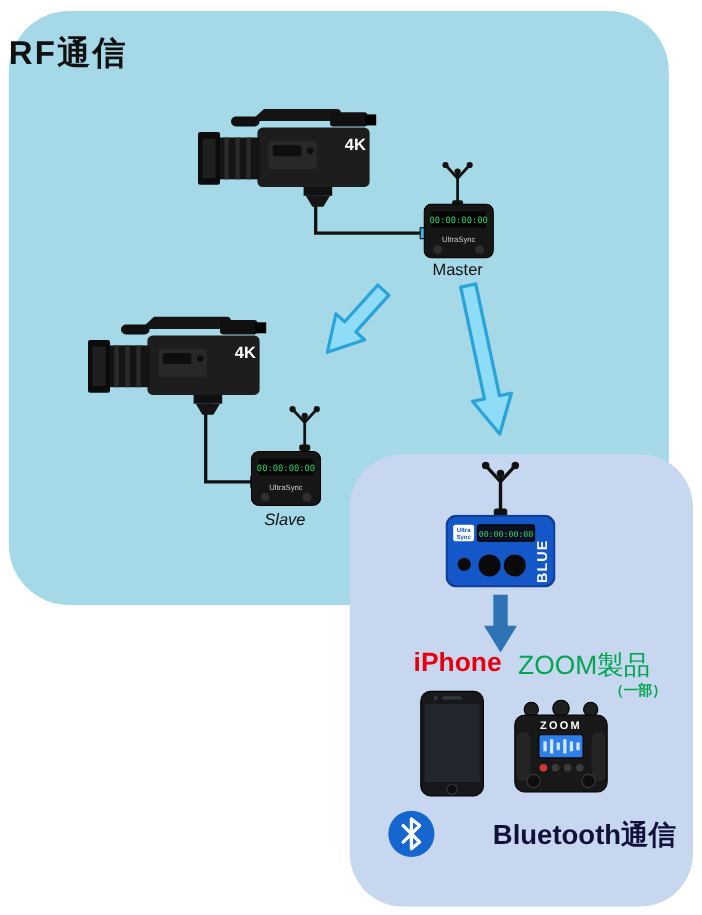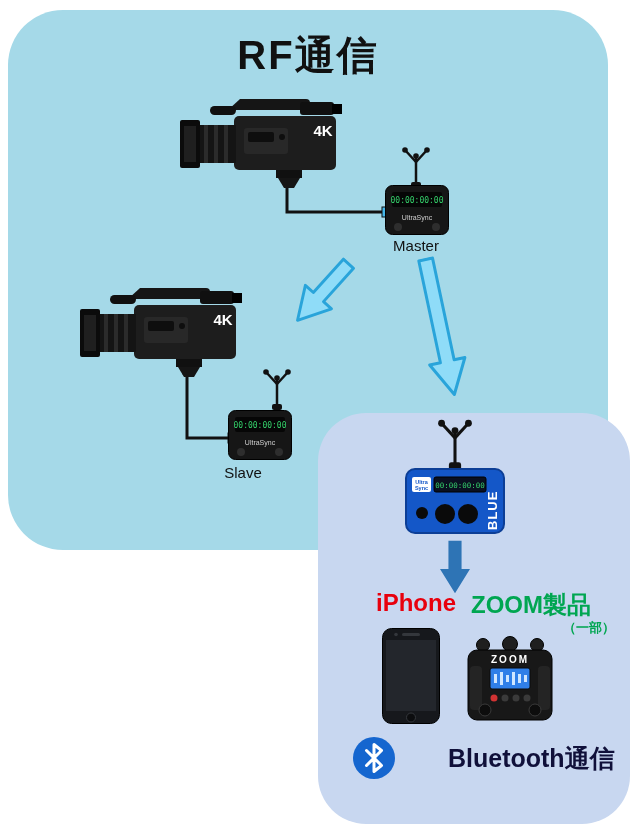--- a/index.html
+++ b/index.html
@@ -10,41 +10,41 @@
   .abs{position:absolute;}
   #rf-zone{
     left:8px;top:10px;width:600px;height:540px;border-radius:55px;
     background:#a5d9e8;
   }
   #bt-zone{
     left:318px;top:413px;width:312px;height:411px;border-radius:48px;
     background:#c8d7f0;
   }
   #rf-title{
-    left:8px;top:28px;width:600px;text-align:center;
-    font-size:40px;font-weight:bold;color:#111;letter-spacing:2px;
+    left:8px;top:28px;width:600px;
+    font-size:30px;font-weight:bold;color:#111;letter-spacing:2px;
   }
   .unit-label{
     font-size:15px;color:#111;text-align:center;
   }
   #master-label{left:385px;top:237px;width:62px;}
-  #slave-label{left:207px;top:464px;width:72px;}
+  #slave-label{left:223px;top:464px;width:72px;font-style:italic;}
   .rot-arrow{transform-origin:50% 50%;}
   #arrow-to-slave{left:303px;top:252px;width:40px;height:80px;transform:rotate(42deg);}
   #arrow-to-blue{left:420px;top:256px;width:40px;height:142px;transform:rotate(-12deg);}
   #iphone-label{
     left:356px;top:589px;width:100px;text-align:right;
     font-size:24px;font-weight:bold;color:#e8000d;
   }
   #zoom-label{
     left:451px;top:589px;width:160px;text-align:center;
-    font-size:24px;font-weight:bold;color:#00a651;
+    font-size:24px;font-weight:normal;color:#00a651;
   }
   #zoom-note{
-    left:545px;top:619px;width:70px;text-align:right;
+    left:545px;top:619px;width:70px;text-align:center;
     font-size:13px;font-weight:bold;color:#00a651;
   }
   #bluetooth-label{
     left:404px;top:742px;width:220px;
     font-size:25px;font-weight:bold;color:#10103a;margin-left:44px;
   }
   svg{display:block;}
 </style>
 </head>
 <body>

